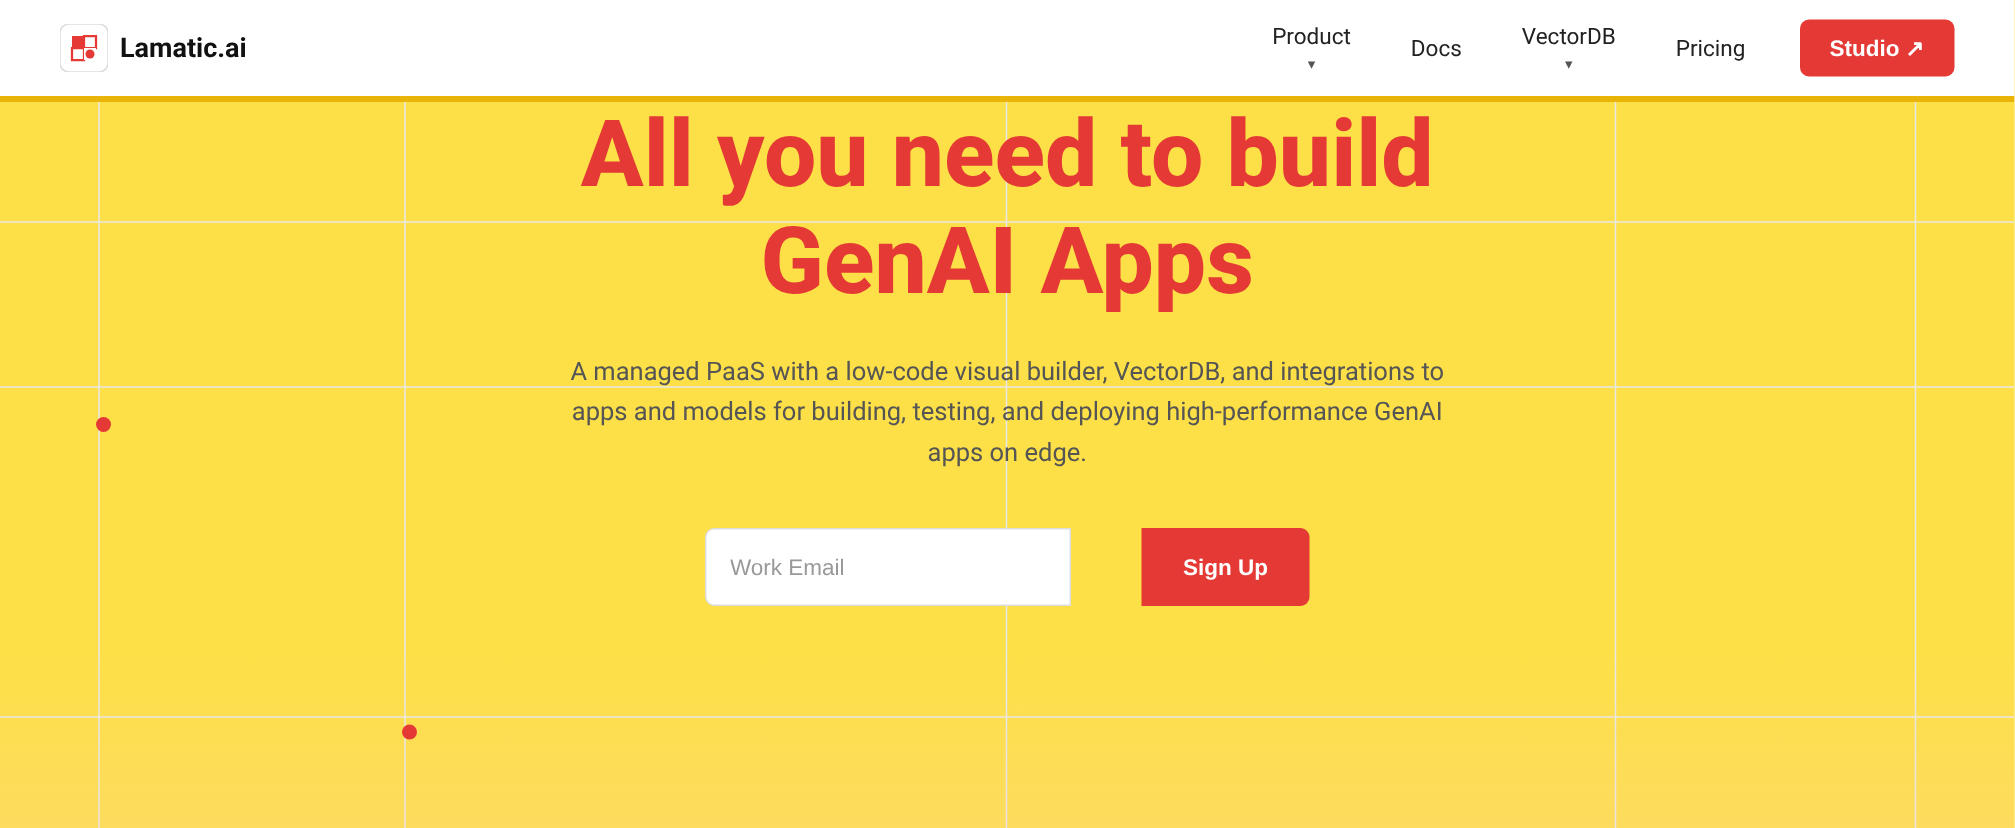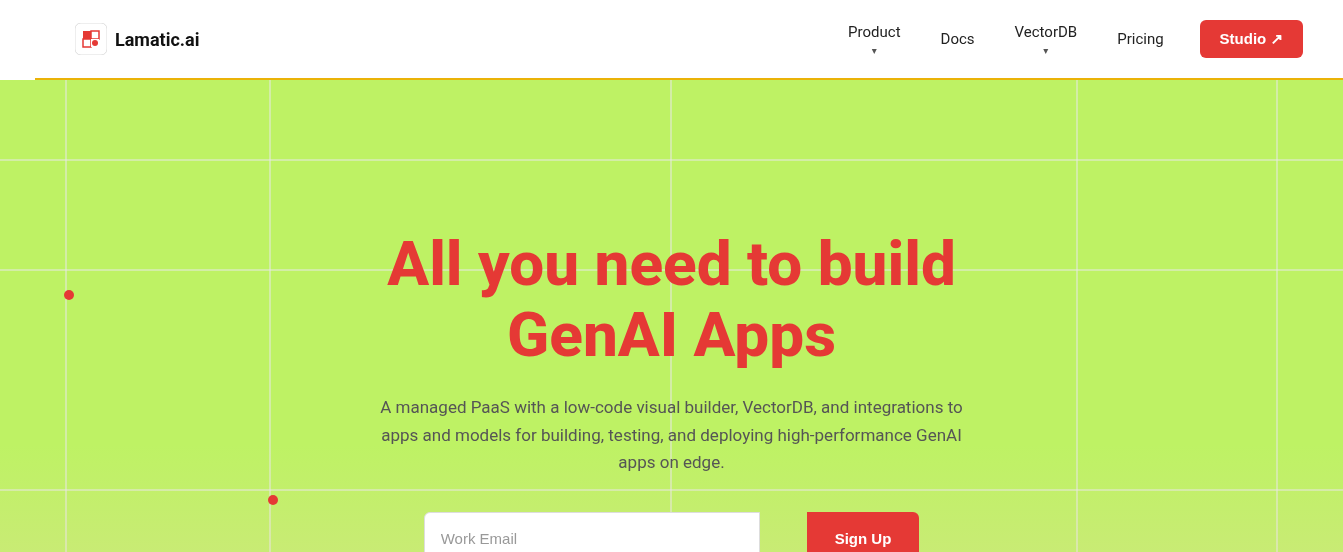--- a/index.html
+++ b/index.html
@@ -15,26 +15,25 @@
       height: 552px;
       overflow: hidden;
     }
 
     
     nav {
       display: flex;
       align-items: center;
       justify-content: space-between;
       padding: 0 40px;
-      height: 80px;
+      height: 68px;
       background: #fff;
-      border-bottom: 2px solid #eab308;
+      border-bottom: 4px solid #eab308;
       position: relative;
       z-index: 10;
-      margin-left: 35px;
     }
 
     .logo {
       display: flex;
       align-items: center;
       gap: 8px;
       text-decoration: none;
       color: #111;
     }
 
@@ -89,23 +88,23 @@
     }
 
     
     .hero {
       position: relative;
       width: 100%;
       height: calc(552px - 68px);
       display: flex;
       flex-direction: column;
       align-items: center;
-      justify-content: flex-end;
+      justify-content: flex-start;
       overflow: hidden;
-      background: #bef264;
+      background: #fde047;
     }
 
     
     .grid-bg {
       position: absolute;
       top: 0;
       left: 0;
       width: 100%;
       height: 100%;
       pointer-events: none;
@@ -146,21 +145,21 @@
     }
 
     .hero-cta {
       display: flex;
       align-items: center;
       justify-content: center;
       gap: 0;
     }
 
     .email-input {
-      width: 336px;
+      width: 244px;
       height: 52px;
       border: 1.5px solid #ddd;
       border-radius: 6px 0 0 6px;
       padding: 0 16px;
       font-size: 15px;
       color: #333;
       outline: none;
       background: #fff;
     }
 

